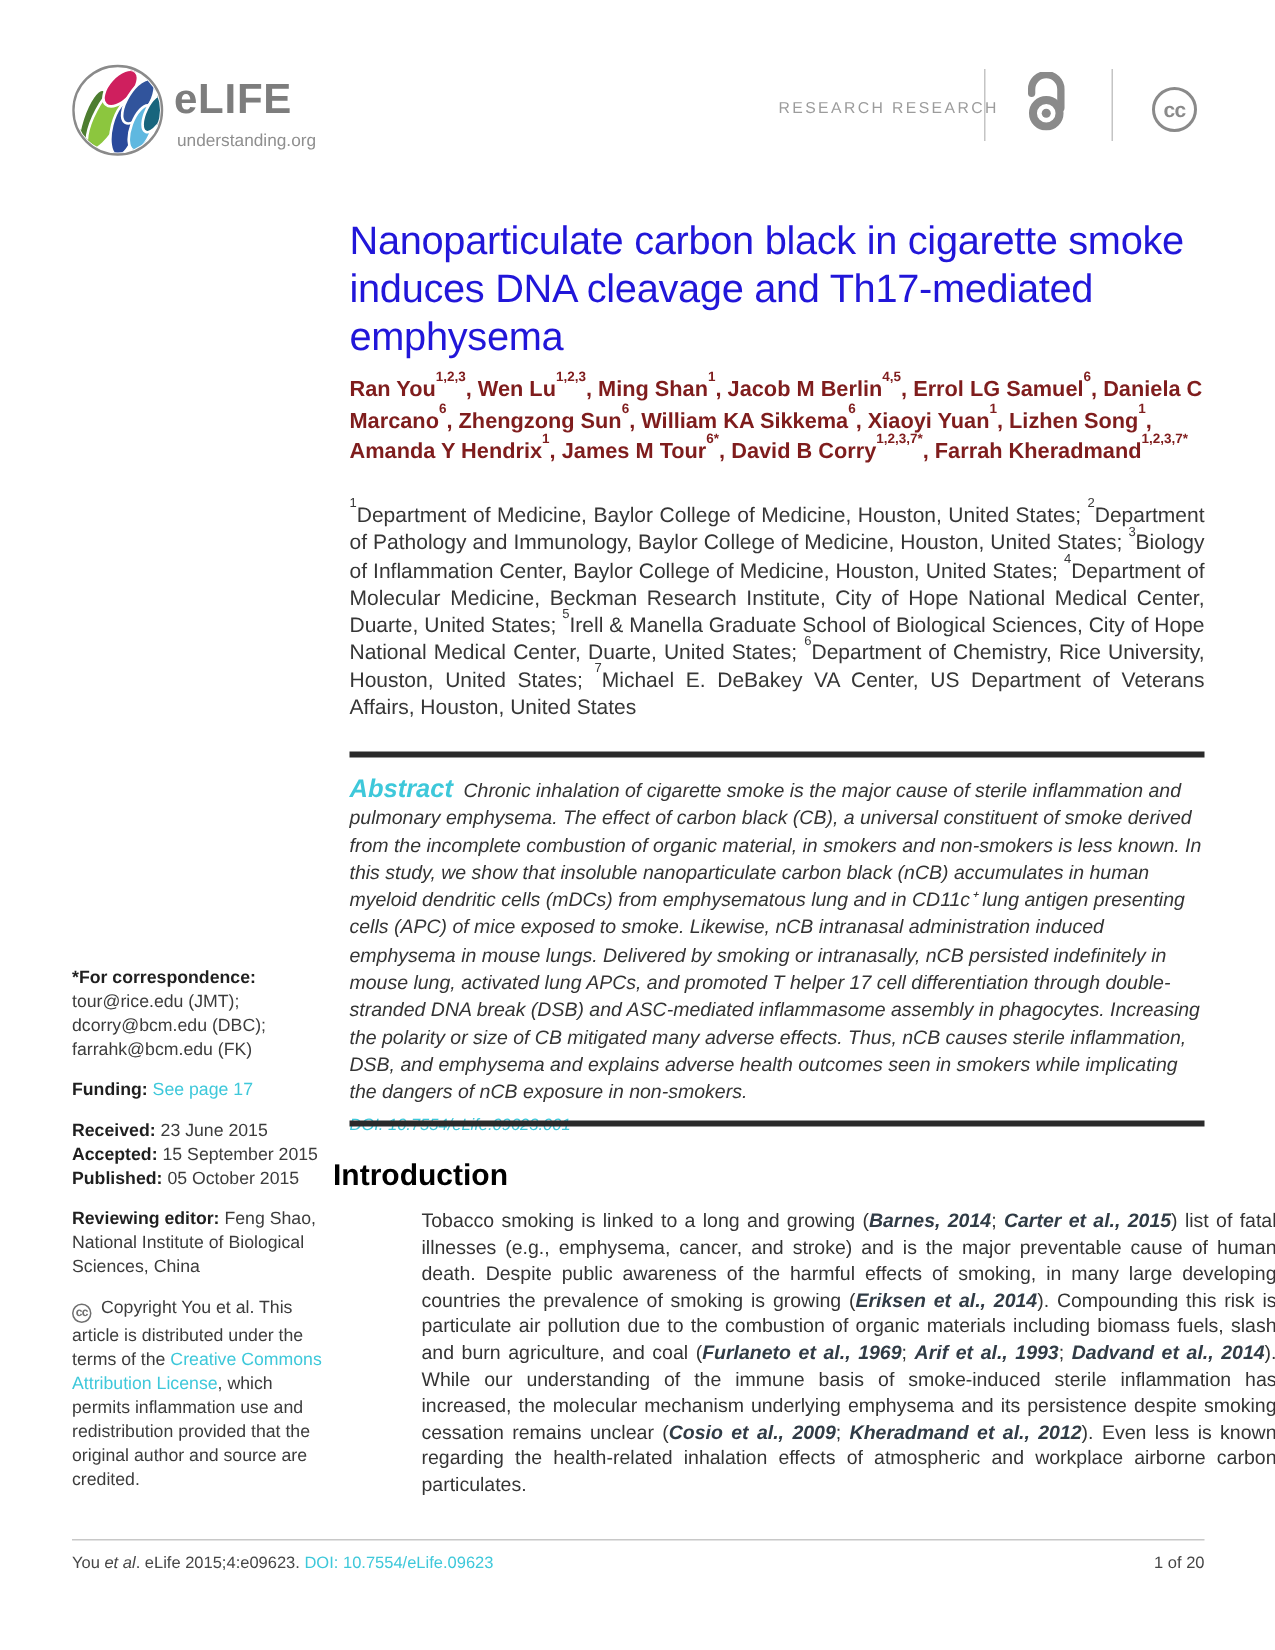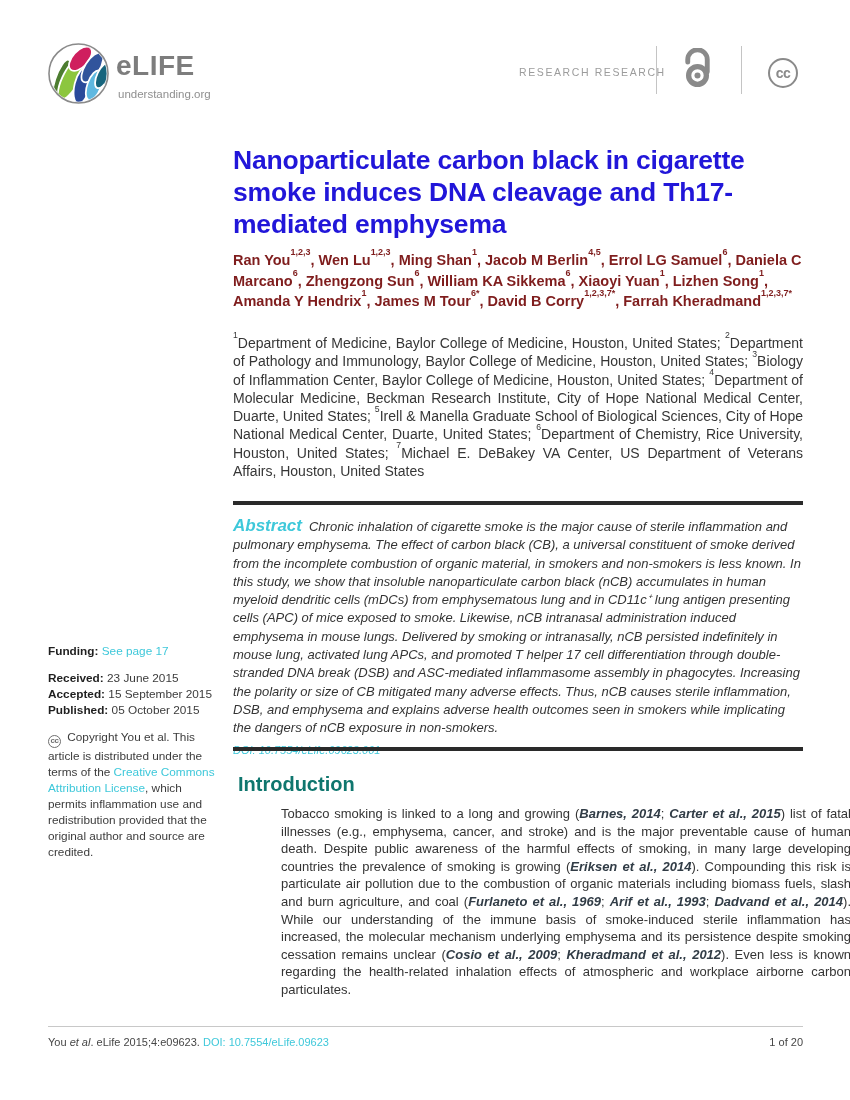--- a/index.html
+++ b/index.html
@@ -18,30 +18,30 @@
   .vdiv{width:0;border-left:1px solid #c4c4c4;height:48px;top:46px;}
   .vdiv1{left:656px;} .vdiv2{left:741px;}
   .lock-svg{left:681px;top:48px;}
   .cc-badge{
     left:768px;top:58px;width:30px;height:30px;border:2.4px solid #8a8a8a;border-radius:50%;
     color:#8a8a8a;font-weight:700;font-size:14px;display:flex;align-items:center;justify-content:center;
     letter-spacing:-.5px;box-sizing:border-box;padding-bottom:1px;
   }
 
   
-  .title{left:233px;top:144px;width:578px;font-size:26.5px;line-height:32px;font-weight:700;color:#2116d9;letter-spacing:-.2px;}
+  .title{left:233px;top:144px;width:578px;font-size:26.5px;line-height:32px;font-weight:400;color:#2116d9;letter-spacing:-.2px;}
   .authors{left:233px;top:250px;width:578px;font-size:14.5px;line-height:20.5px;font-weight:700;color:#7f1d1d;}
   .affiliations{left:233px;top:334px;width:570px;font-size:14px;line-height:18.3px;text-align:justify;color:#363636;}
   .thick-rule{left:233px;width:570px;height:3.5px;background:#2a2a2a;}
   .rule-abs-top{top:501px;} .rule-abs-bottom{top:747px;}
   .abstract{left:233px;top:517px;width:572px;font-size:13px;line-height:18.3px;color:#343434;font-style:italic;}
   .abs-head{color:#3ec8da;font-size:17px;font-weight:700;margin-right:7px;}
   .abstract-doi{margin-top:3px;font-size:11px;}
   .link{color:#3ec8da;}
-  .intro-head{left:238px;top:773px;font-size:20px;font-weight:700;color:#0f766e;}
+  .intro-head{left:222px;top:773px;font-size:20px;font-weight:700;color:#000000;}
   .bodytext{left:233px;top:805px;width:570px;font-size:13px;line-height:17.6px;text-align:justify;color:#343434;margin-left:48px;}
   .bodytext p{margin:0;}
   .bodytext p.indent{text-indent:15px;}
   .cite{font-weight:700;font-style:italic;color:#313c46;}
   .it{font-style:italic;}
 
   
   .sidebar{left:48px;top:643px;width:172px;font-size:11.8px;line-height:16px;color:#3c3c3c;}
   .side-block{margin-bottom:11px;}
   .side-block b{color:#1f1f1f;}
@@ -103,26 +103,28 @@
 
 <div class="abs thick-rule rule-abs-bottom"></div>
 
 <h2 class="abs intro-head" style="margin:0;">Introduction</h2>
 
 <div class="abs bodytext">
   <p><span>Tobacco smoking is linked to a long and growing (</span><span class="cite">Barnes, 2014</span><span>; </span><span class="cite">Carter et al., 2015</span><span>) list of fatal illnesses (e.g., emphysema, cancer, and stroke) and is the major preventable cause of human death. Despite public awareness of the harmful effects of smoking, in many large developing countries the prevalence of smoking is growing (</span><span class="cite">Eriksen et al., 2014</span><span>). Compounding this risk is particulate air pollution due to the combustion of organic materials including biomass fuels, slash and burn agriculture, and coal (</span><span class="cite">Furlaneto et al., 1969</span><span>; </span><span class="cite">Arif et al., 1993</span><span>; </span><span class="cite">Dadvand et al., 2014</span><span>). While our understanding of the immune basis of smoke-induced sterile inflammation has increased, the molecular mechanism underlying emphysema and its persistence despite smoking cessation remains unclear (</span><span class="cite">Cosio et al., 2009</span><span>; </span><span class="cite">Kheradmand et al., 2012</span><span>). Even less is known regarding the health-related inhalation effects of atmospheric and workplace airborne carbon particulates.</span></p>
 </div>
 
 <div class="abs sidebar">
+  <div class="side-block"><b>*For correspondence:</b><span> tour@rice.edu (JMT); dcorry@bcm.edu (DBC); farrahk@bcm.edu (FK)</span></div>
   <div class="side-block"><b>Funding:</b> <span class="link">See page 17</span></div>
   <div class="side-block">
     <div><b>Received:</b><span> 23 June 2015</span></div>
     <div><b>Accepted:</b><span> 15 September 2015</span></div>
     <div><b>Published:</b><span> 05 October 2015</span></div>
   </div>
+  <div class="side-block"><b>Reviewing editor:</b><span> Feng Shao, National Institute of Biological Sciences, China</span></div>
   <div class="side-block"><span class="cc-inline">cc</span><span><span> Copyright You et al. This article is distributed under the terms of the </span><span class="link">Creative Commons Attribution License</span><span>, which permits inflammation use and redistribution provided that the original author and source are credited.</span></span></div>
 </div>
 
 <div class="abs foot-rule"></div>
 <div class="abs footer">
   <span><span>You </span><span class="it">et al</span><span>. eLife 2015;4:e09623. </span><span class="link">DOI: 10.7554/eLife.09623</span></span>
   <span>1 of 20</span>
 </div>
 
 </body></html>

